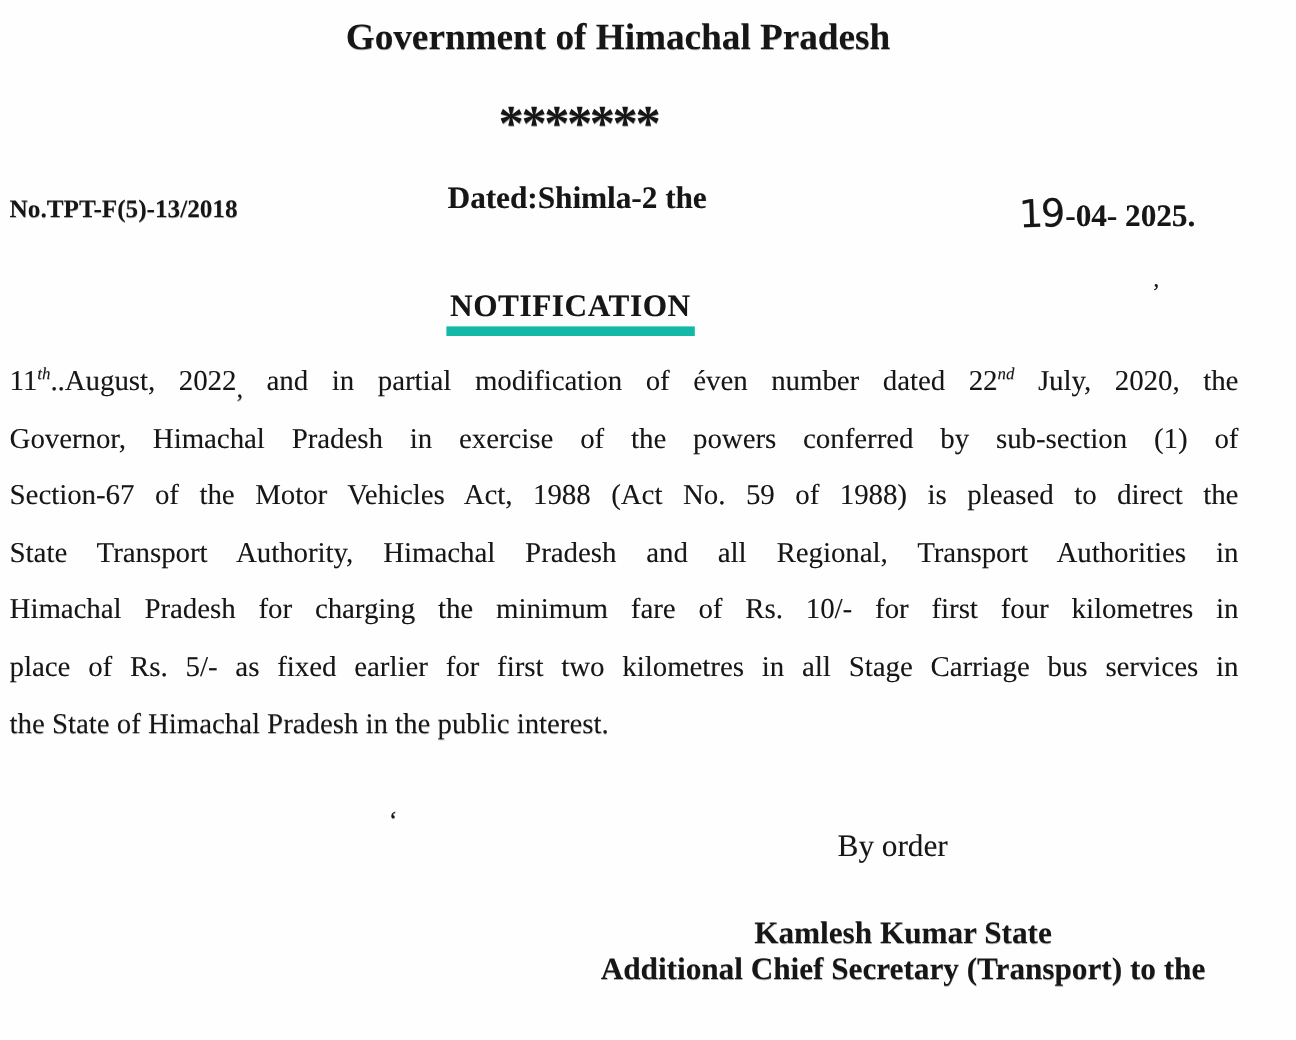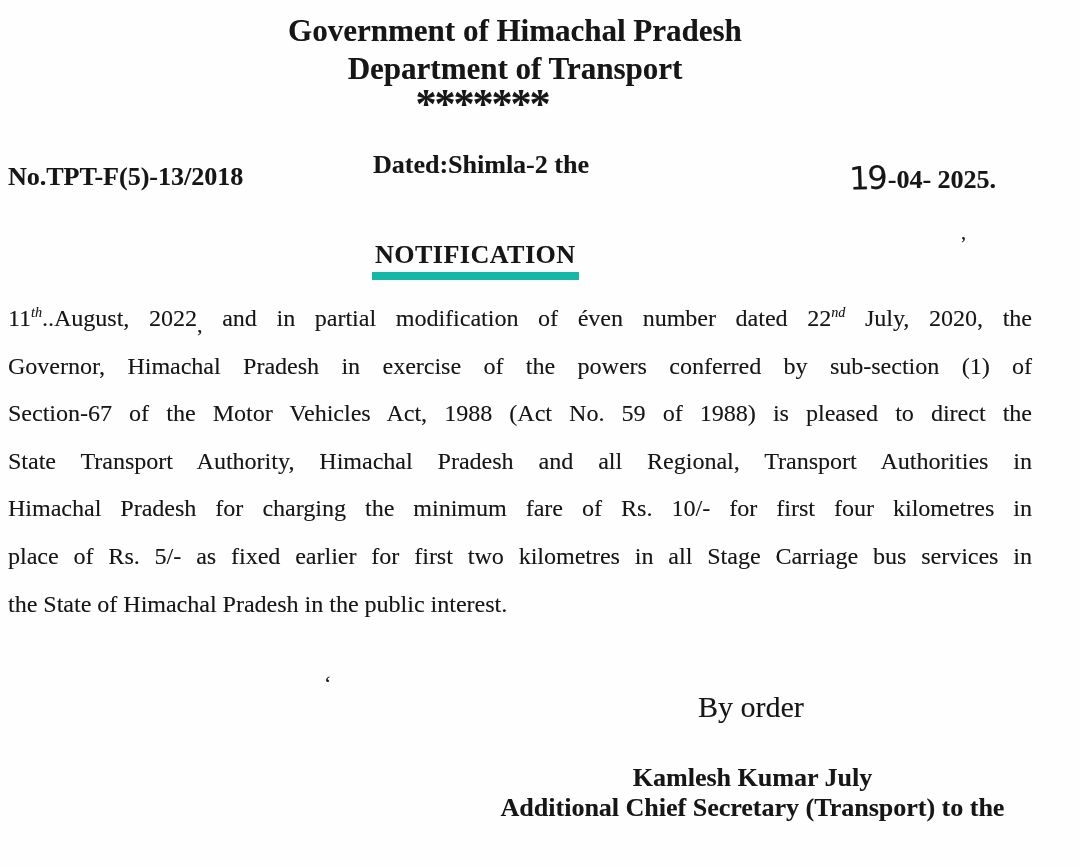--- a/index.html
+++ b/index.html
@@ -11,21 +11,21 @@
   .page * { text-shadow:0.25px 0.25px 0.3px rgba(20,20,20,0.35); }
 
   .header { position:absolute; top:12px; left:0; width:1030px; text-align:center; font-weight:bold; }
   .h-line { font-size:31px; line-height:38px; }
   .stars {
     position:absolute; top:80px; left:0; width:1030px; text-align:center;
     font-size:42px; font-weight:bold; letter-spacing:-2px;
     transform:translateX(-33px); height:32px;
   }
 
-  .refnum { position:absolute; left:8px;   top:162px; font-weight:bold; font-size:26px; }
+  .refnum { position:absolute; left:8px;   top:162px; font-weight:bold; font-size:21px; }
   .dated  { position:absolute; left:373px; top:150px; font-weight:bold; font-size:26px; }
   .dateval{ position:absolute; left:849px; top:158px; font-weight:bold; font-size:26px; white-space:nowrap; }
   .handwritten {
     font-family:"DejaVu Sans",sans-serif; font-weight:normal; font-size:32px;
     display:inline-block; transform:rotate(-2deg) translateY(1px);
     letter-spacing:-2px; margin-right:2px;
   }
 
   .stray-top    { position:absolute; left:960px; top:233px; font-size:20px; }
   .stray-bottom { position:absolute; left:324px; top:671px; font-size:22px; }
@@ -36,35 +36,34 @@
     border-bottom:8px solid #14b8a6; padding:0 3px 2px 3px;
   }
 
   .bodytext { position:absolute; left:8px; top:295px; width:1024px; font-size:24px; }
   .line { height:47.6px; line-height:47.6px; text-align:justify; text-align-last:justify; }
   .line.indent { text-indent:249px; }
   .line.last { text-align:center; text-align-last:left; }
   .line sup { font-size:14px; vertical-align:9px; line-height:0;font-style:italic; }
   .submark  { font-size:22px; vertical-align:-6px; line-height:0; }
 
-  .byorder { position:absolute; left:698px; top:690px; font-size:30px; }
+  .byorder { position:absolute; left:698px; top:690px; font-size:26px; }
 
   .signature {
     position:absolute; left:430px; top:763px; width:645px;
     text-align:center; font-weight:bold; font-size:26px; line-height:30px;
   }
 </style>
 </head>
 <body>
 
 <div class="page">
 
   <div class="header">
     <div class="h-line">Government of Himachal Pradesh</div>
-    <div class="h-line">Department of Transport</div>
   </div>
   <div class="stars">*******</div>
 
   <div class="refnum">No.TPT-F(5)-13/2018</div>
   <div class="dated">Dated:Shimla-2 the</div>
   <div class="dateval"><span class="handwritten">19</span><span>-04- 2025.</span></div>
 
   <div class="stray-top">’</div>
 
   <div class="heading">NOTIFICATION</div>
@@ -77,17 +76,17 @@
     <div class="line">Himachal Pradesh for charging the minimum fare of Rs. 10/- for first four kilometres in</div>
     <div class="line">place of Rs. 5/- as fixed earlier for first two kilometres in all Stage Carriage bus services in</div>
     <div class="line last">the State of Himachal Pradesh in the public interest.</div>
   </div>
 
   <div class="stray-bottom">‘</div>
 
   <div class="byorder">By order</div>
 
   <div class="signature">
-    <div>Kamlesh Kumar July</div>
+    <div>Kamlesh Kumar State</div>
     <div>Additional Chief Secretary (Transport) to the</div>
   </div>
 
 </div>
 
 </body></html>

